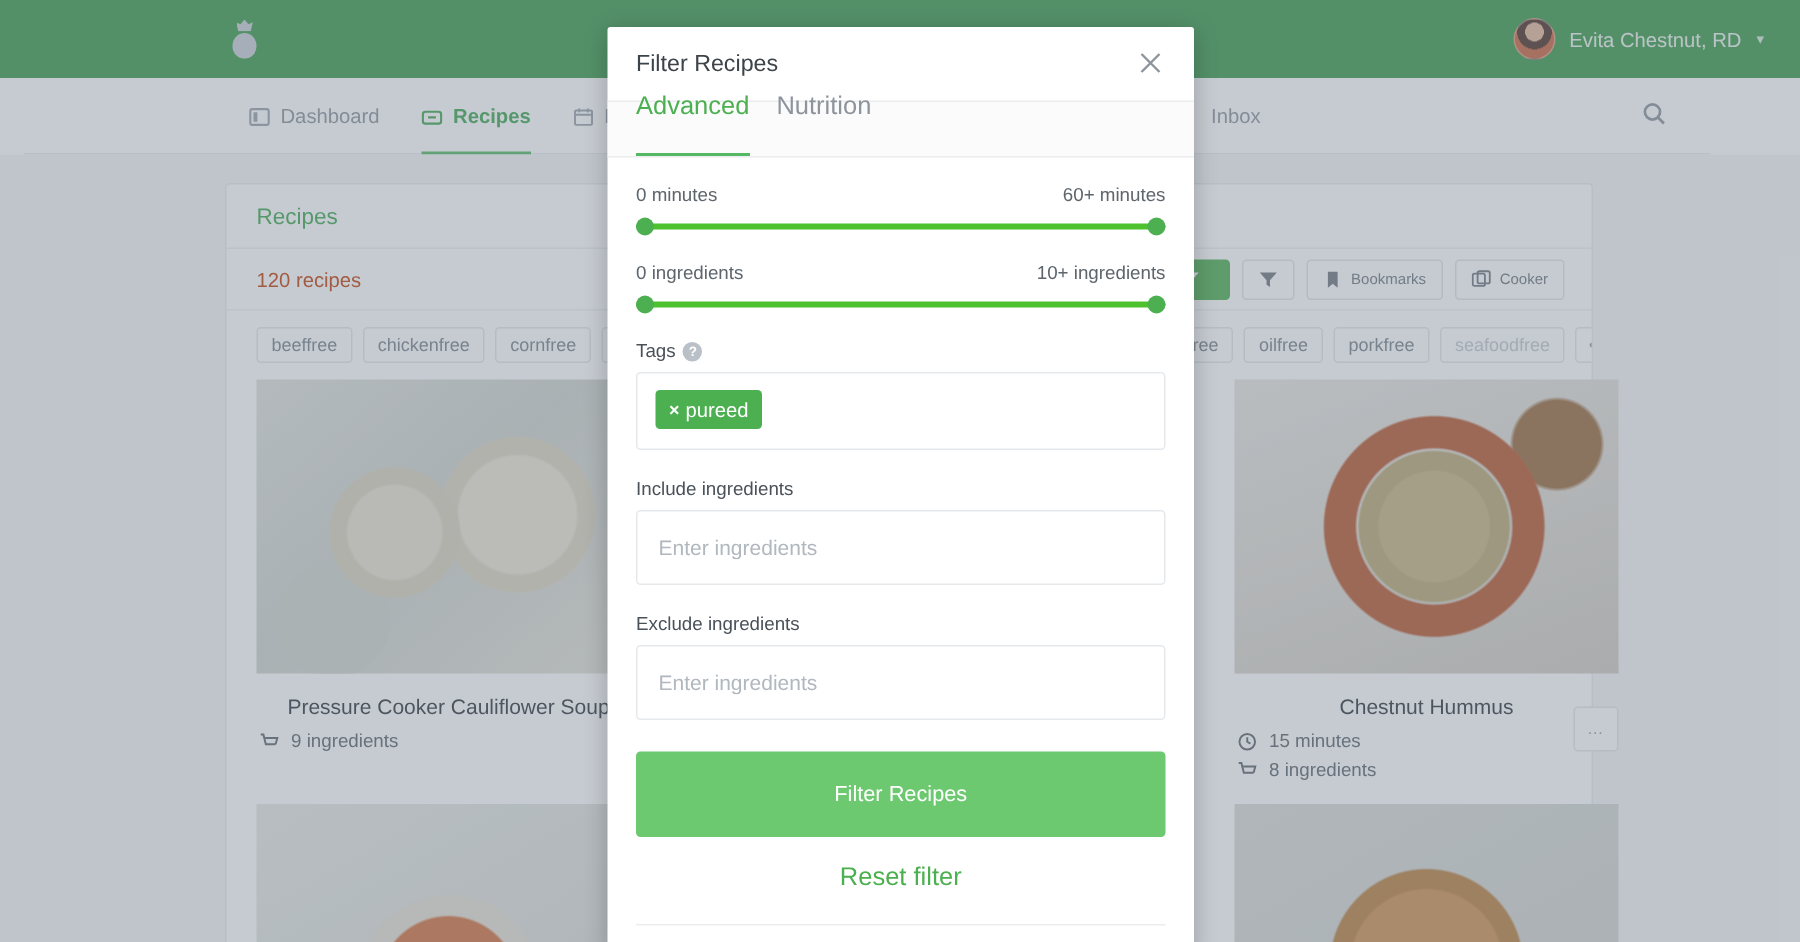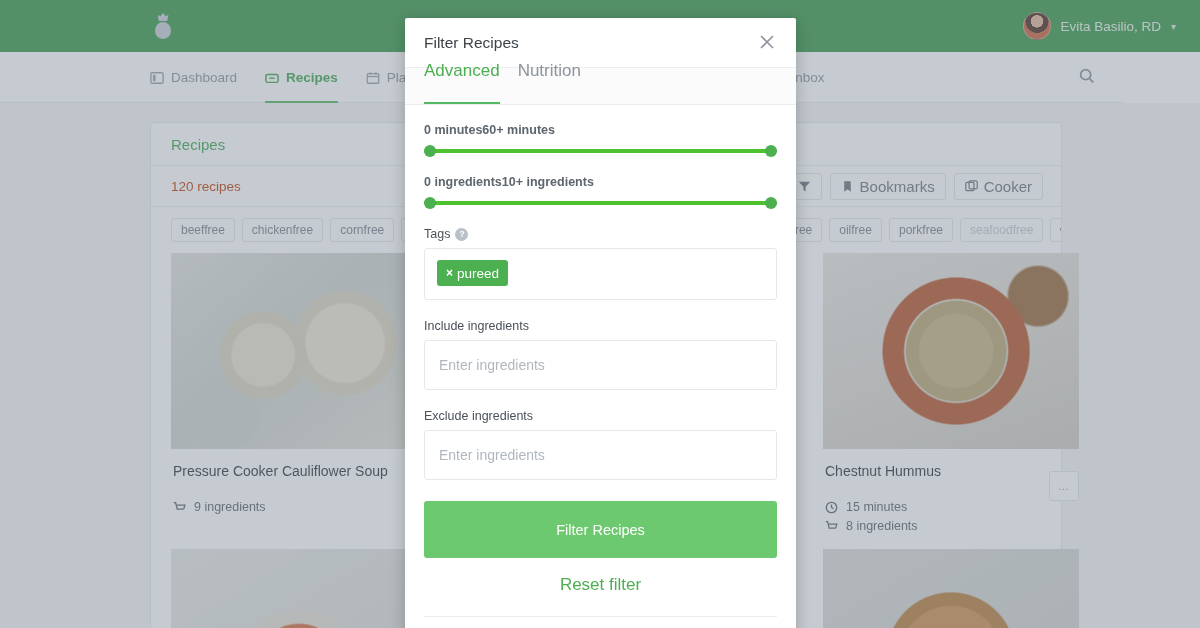--- a/index.html
+++ b/index.html
@@ -37,21 +37,21 @@
   .avatar {
     width: 28px; height: 28px; border-radius: 50%;
     background: radial-gradient(circle at 50% 32%, #e2b79a 0 28%, #4b2f24 29% 52%, #c8643e 53% 100%);
     border: 1px solid rgba(255,255,255,.35);
     overflow: hidden;
   }
   .user-name { color: #eaf3ec; font-size: 13.5px; }
   .caret { color: #d6e8da; font-size: 10px; margin-left: 1px; }
 
   .navbar {
-    position: absolute; left: 0; top: 52px; width: 1124px; height: 51px;
+    position: absolute; left: 16px; top: 52px; width: 1124px; height: 51px;
     background: #ffffff; border-bottom: 1px solid #e8ebee;
     display: flex; align-items: center;
   }
   .nav-inner { position: absolute; left: 150px; top: 0; height: 51px; display: flex; align-items: center; gap: 28px; }
   .nav-item { display: flex; align-items: center; gap: 7px; height: 51px; font-size: 13.5px; color: #8d949c; position: relative; }
   .nav-item.active { color: #3fa750; font-weight: bold; }
   .nav-item.active:after {
     content: ""; position: absolute; left: 0; right: 0; bottom: 0; height: 2.5px; background: #55b863;
   }
   .nav-ico { width: 14px; height: 14px; color: #9aa1a9; display: inline-flex; }
@@ -72,21 +72,21 @@
   .panel-title { color: #3fa750; font-size: 15px; }
   .panel-sub {
     height: 41px; border-bottom: 1px solid #edeff1;
     display: flex; align-items: center; padding: 0 20px; position: relative;
   }
   .count-text { font-size: 13.5px; color: #c2410c; }
   .sub-actions { position: absolute; right: 18px; top: 7px; display: flex; gap: 8px; align-items: center; }
   .mini-btn {
     height: 27px; border: 1px solid #dfe3e7; border-radius: 3px; background: #fff;
     display: flex; align-items: center; gap: 6px; padding: 0 10px;
-    font-size: 15px; color: #6e767e;
+    font-size: 10px; color: #6e767e;
   }
   .mini-btn.green { background: #4caf50; border-color: #4caf50; width: 44px; }
   .mini-btn svg { width: 13px; height: 13px; fill: #6e767e; }
 
   .tagrow { display: flex; align-items: center; gap: 7px; padding: 11px 20px; flex-wrap: nowrap; overflow: hidden; }
   .tagpill {
     border: 1px solid #e3e6e9; border-radius: 3px; background: #fff;
     font-size: 12px; color: #7b838b; padding: 4px 9px; white-space: nowrap;
   }
   .tagpill.faded { color: #c3c9cf; }
@@ -113,21 +113,21 @@
     background:
       radial-gradient(circle at 50% 62%, #d4713f 0 26%, #e4e0d4 27% 34%, rgba(0,0,0,0) 35%),
       linear-gradient(150deg, #e6e8e4 0%, #dcded9 60%, #cfd2cd 100%);
   }
   .img-pie {
     background:
       radial-gradient(circle at 50% 55%, #cf9353 0 30%, #b9803f 31% 38%, rgba(0,0,0,0) 39%),
       linear-gradient(150deg, #d9dbd7 0%, #cfd1cd 100%);
   }
   .card-body { padding: 14px 2px 10px 2px; position: relative; }
-  .card-title { font-size: 14px; color: #2f363d; margin-bottom: 21px; }
+  .card-title { font-size: 14px; color: #2f363d; margin-bottom: 8px; text-align: center; }
   .card-meta { display: flex; align-items: center; gap: 8px; font-size: 12.5px; color: #5d656d; margin-top: 5px; }
   .card-meta svg { width: 13px; height: 13px; fill: none; stroke: #5d656d; stroke-width: 1.6; }
   .card-more {
     position: absolute; right: 0; top: 22px; width: 30px; height: 30px;
     border: 1px solid #e3e6e9; border-radius: 3px; background: #fff;
     display: flex; align-items: center; justify-content: center; color: #9aa1a9; letter-spacing: 1px; font-size: 11px;
   }
 
   
   .dimmer { position: absolute; inset: 0; background: rgba(120,132,146,.42); }
@@ -153,21 +153,21 @@
     height: 37px; border-bottom: 1px solid #ebedef; background: #fbfbfc;
     display: flex; align-items: flex-end; padding: 0 19px; gap: 18px;
   }
   .mtab { font-size: 17px; color: #8d949c; padding-bottom: 23px; position: relative; }
   .mtab.active { color: #4caf50; }
   .mtab.active:after { content: ""; position: absolute; left: 0; right: 0; bottom: 0; height: 2px; background: #55b863; }
 
   .modal-body { padding: 18px 19px 0 19px; }
 
   .slider-block { margin-bottom: 18px; }
-  .slider-labels { display: flex; font-size: 12.5px; color: #5d656d; margin-bottom: 8px; font-weight: bold; }
+  .slider-labels { display: flex; justify-content: space-between; font-size: 12.5px; color: #5d656d; margin-bottom: 8px; }
   .slider-track { position: relative; height: 12px; }
   .slider-rail { position: absolute; left: 0; right: 0; top: 4px; height: 4px; background: #4ec22e; border-radius: 2px; }
   .knob { position: absolute; top: 0; width: 12px; height: 12px; border-radius: 50%; background: #4caf50; }
   .knob.left { left: 0; }
   .knob.right { right: 0; }
 
   .field-label { font-size: 12.5px; color: #4a5159; margin-bottom: 7px; display: flex; align-items: center; gap: 5px; }
   .help-icon {
     width: 13px; height: 13px; border-radius: 50%; background: #b9c0c7; color: #fff;
     font-size: 9px; display: inline-flex; align-items: center; justify-content: center; font-weight: bold;
@@ -205,21 +205,21 @@
 
   <div class="bg-layer">
 
     <div class="topbar">
       <div class="logo-mark">
         <div class="logo-cap"></div>
         <div class="logo-body"></div>
       </div>
       <div class="user-chip">
         <div class="avatar"></div>
-        <span class="user-name">Evita Basilio, RD</span>
+        <span class="user-name">Evita Chestnut, RD</span>
         <span class="caret">▾</span>
       </div>
     </div>
 
     <div class="navbar">
       <div class="nav-inner">
 
         <div class="nav-item">
           <span class="nav-ico">
             <svg viewBox="0 0 16 16">

